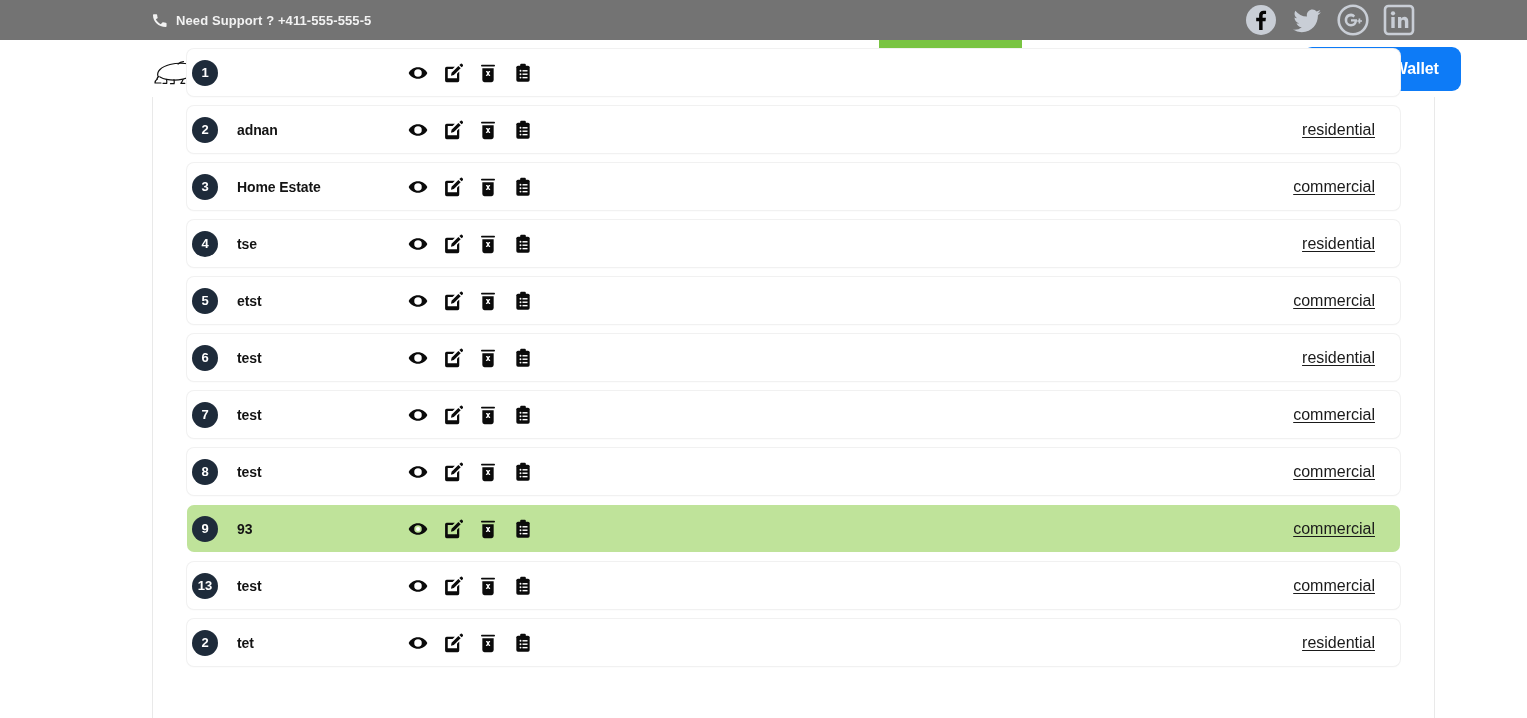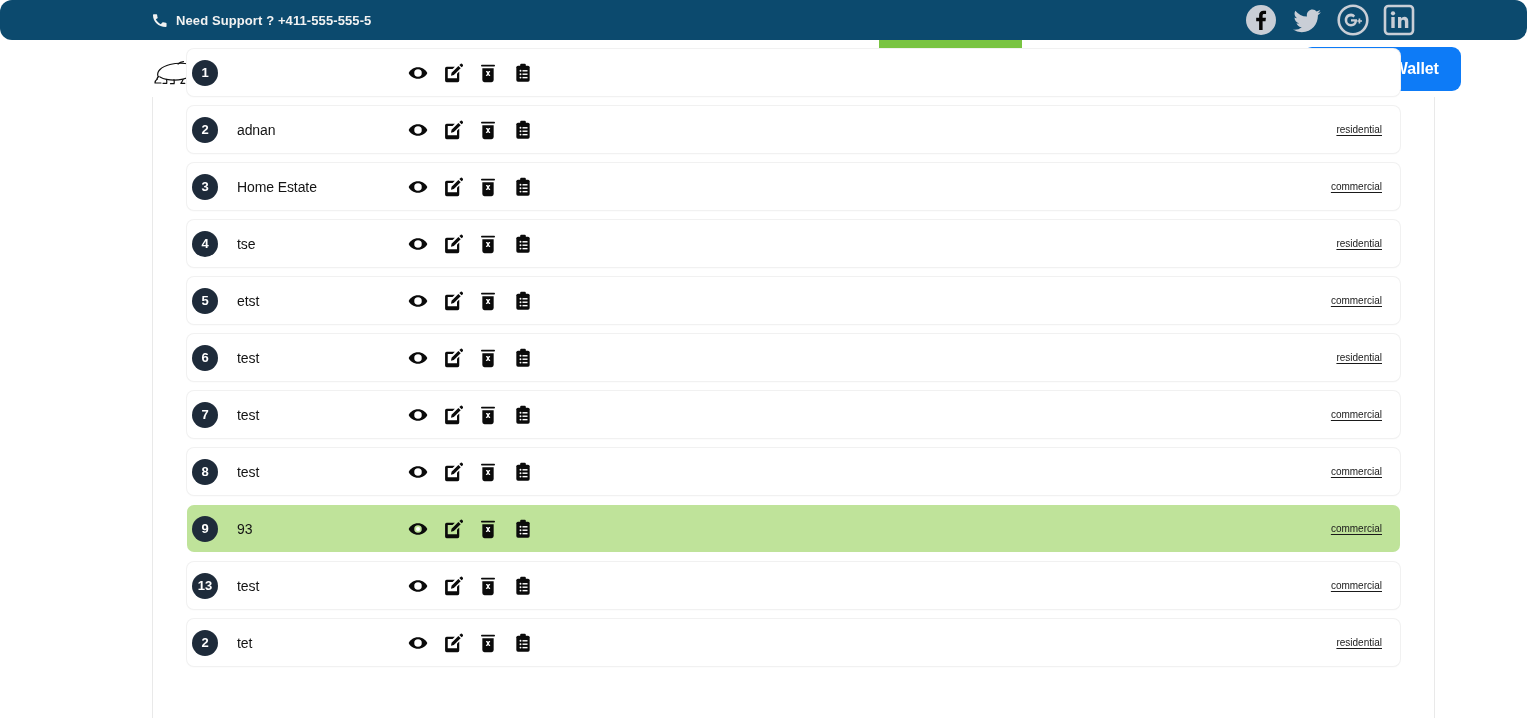--- a/index.html
+++ b/index.html
@@ -6,26 +6,25 @@
   html, body {
     width: 1527px; height: 718px;
     background: #ffffff;
     font-family: "Liberation Sans", sans-serif;
     overflow: hidden;
   }
 
   
   .topbar {
     height: 40px;
-    background: #0c4a6e;
+    background: #737373;
     display: flex;
     align-items: center;
     padding: 0 112px 0 152px;
     justify-content: space-between;
-    border-radius: 12px;
   }
   .support {
     display: flex;
     align-items: center;
     gap: 9px;
     color: #f2f2f2;
     font-size: 13px;
     font-weight: 700;
     letter-spacing: .1px;
     white-space: nowrap;
@@ -140,37 +139,37 @@
     font-size: 13px;
     font-weight: 700;
     display: flex; align-items: center; justify-content: center;
     margin-left: 5px;
     flex: 0 0 auto;
   }
   .rowname {
     margin-left: 19px;
     width: 160px;
     font-size: 14px;
-    font-weight: 400;
+    font-weight: 700;
     color: #141414;
     letter-spacing: -0.1px;
     white-space: nowrap;
     overflow: hidden;
   }
   .actions {
     display: flex;
     align-items: center;
     gap: 15px;
     margin-left: 11px;
   }
   .actions .act { width: 20px; height: 20px; display:block; cursor:pointer; }
   .rowtype {
     margin-left: auto;
-    margin-right: 18px;
-    font-size: 10px;
+    margin-right: 25px;
+    font-size: 16px;
     color: #1a1a1a;
     text-decoration: underline;
     text-underline-offset: 2px;
     white-space: nowrap;
     cursor: pointer;
   }
 </style>
 </head>
 <body>
 

